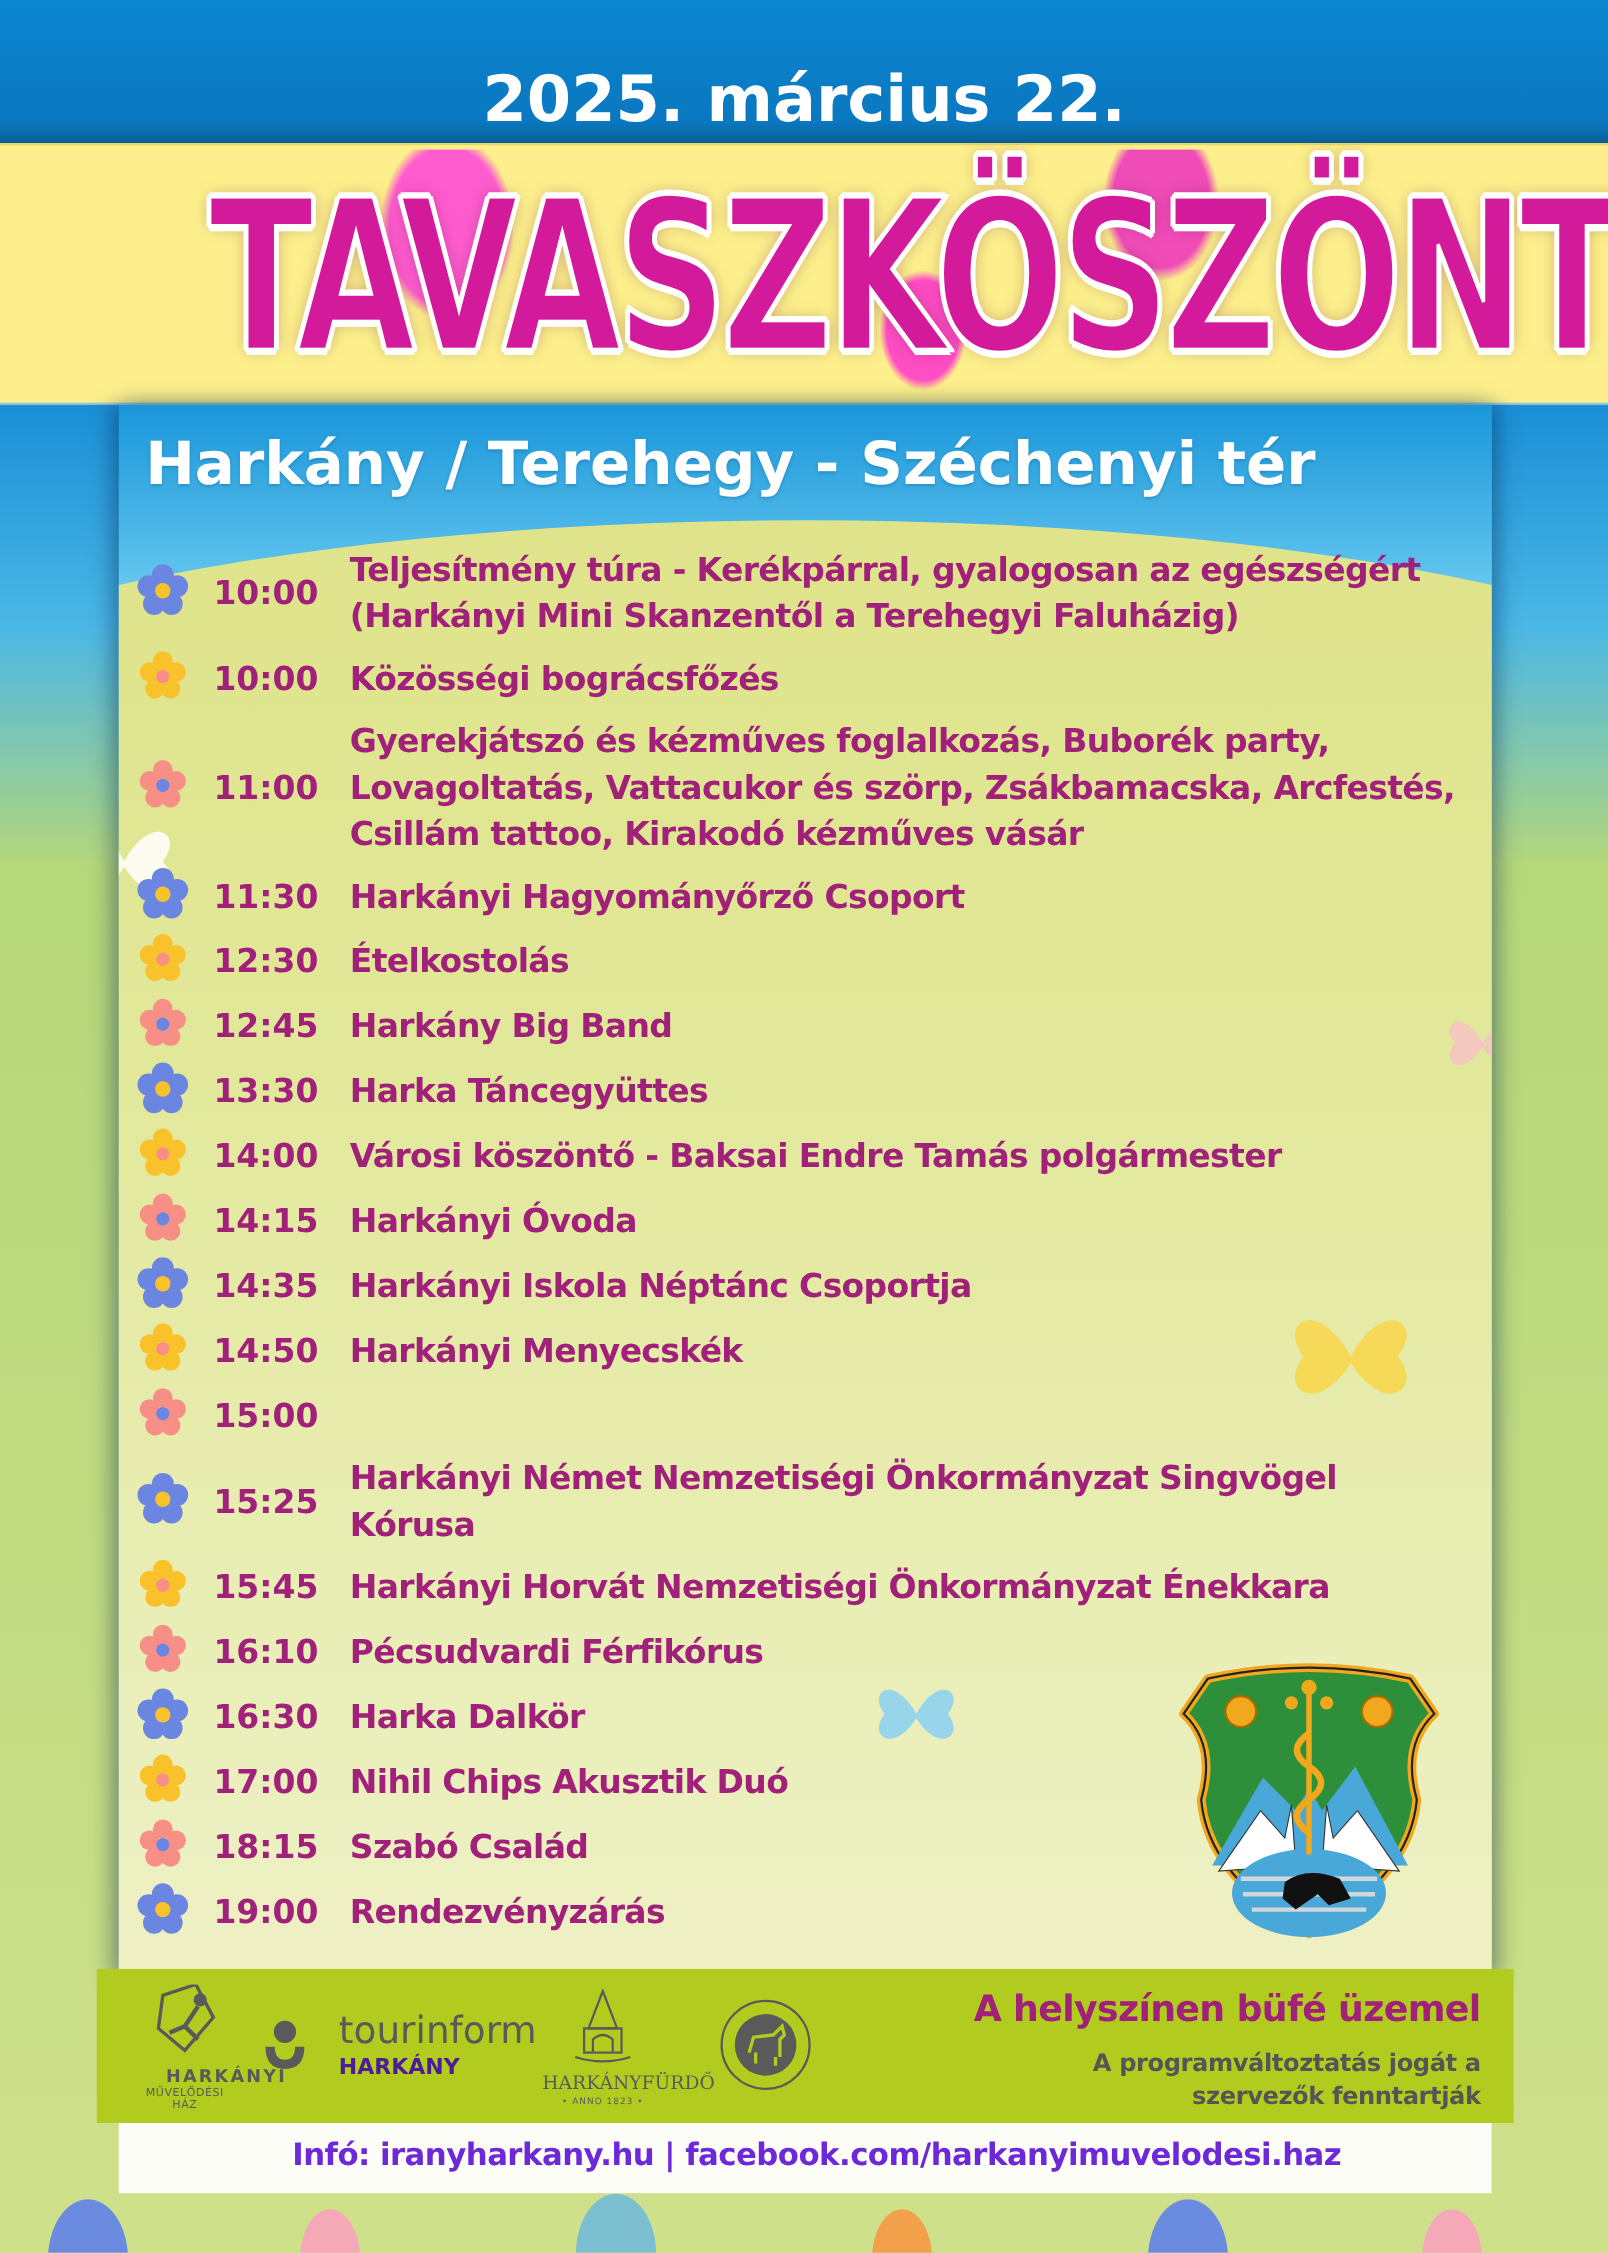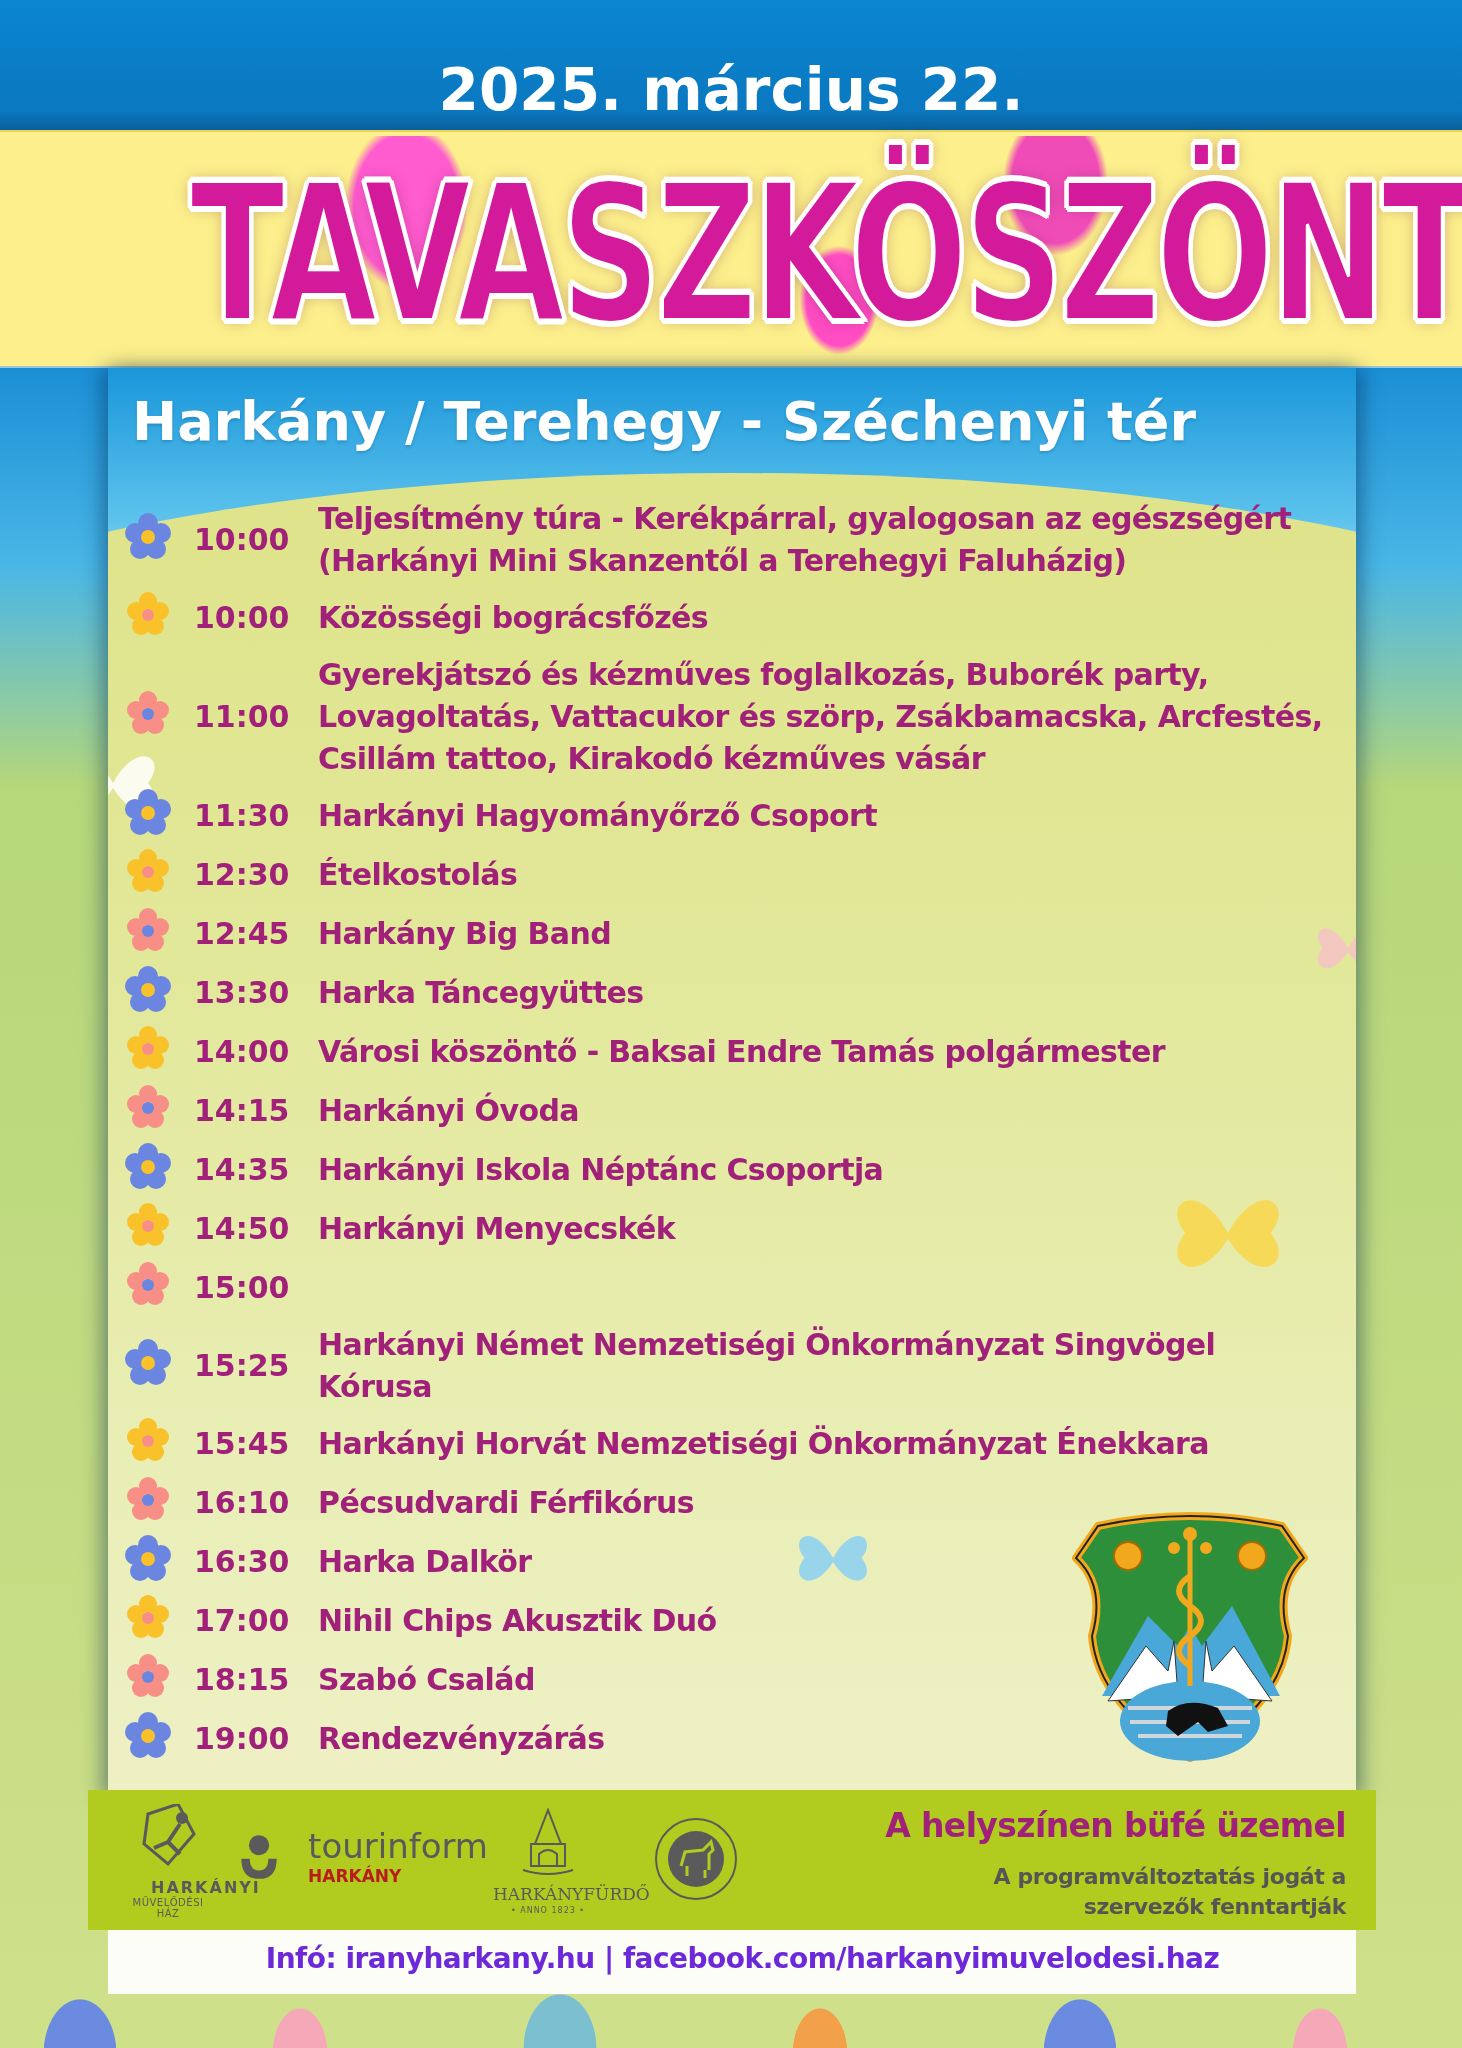--- a/index.html
+++ b/index.html
@@ -91,21 +91,21 @@
   .sponsor-bar {
     position: absolute; left: 88px; top: 1790px; width: 1288px; height: 140px;
     background: #b1cc1e;
   }
   .logo { position: absolute; color: #5a5a5a; text-align: center; }
   .logo-mh { left: 40px; top: 14px; width: 80px; }
   .logo-mh .name1 { font-size: 16px; font-weight: bold; letter-spacing: 2px; margin-top: 4px; margin-left: 23px; }
   .logo-mh .name2 { font-size: 10px; letter-spacing: 0.5px; }
   .logo-ti { left: 150px; top: 38px; width: 250px; text-align: left; display: flex; align-items: center; gap: 16px; }
   .logo-ti .t1 { font-size: 34px; color: #5a5a5a; line-height: 36px; }
-  .logo-ti .t2 { font-size: 17px; font-weight: bold; color: #b91c1c; margin-top: 2px; }
+  .logo-ti .t2 { font-size: 20px; font-weight: bold; color: #4c1d95; margin-top: 2px; }
   .logo-hf { left: 405px; top: 18px; width: 110px; }
   .logo-hf .n { font-family: "DejaVu Serif", serif; font-size: 17px; margin-top: 2px; }
   .logo-hf .a { font-size: 8px; letter-spacing: 1px; margin-top: 2px; }
   .logo-lo { left: 565px; top: 26px; width: 86px; height: 86px; }
   .bar-headline {
     position: absolute; right: 30px; top: 16px; color: #a0207a;
     font-weight: bold; font-size: 33px; letter-spacing: -0.6px;
   }
   .bar-note {
     position: absolute; right: 30px; top: 72px; width: 360px; text-align: right;

